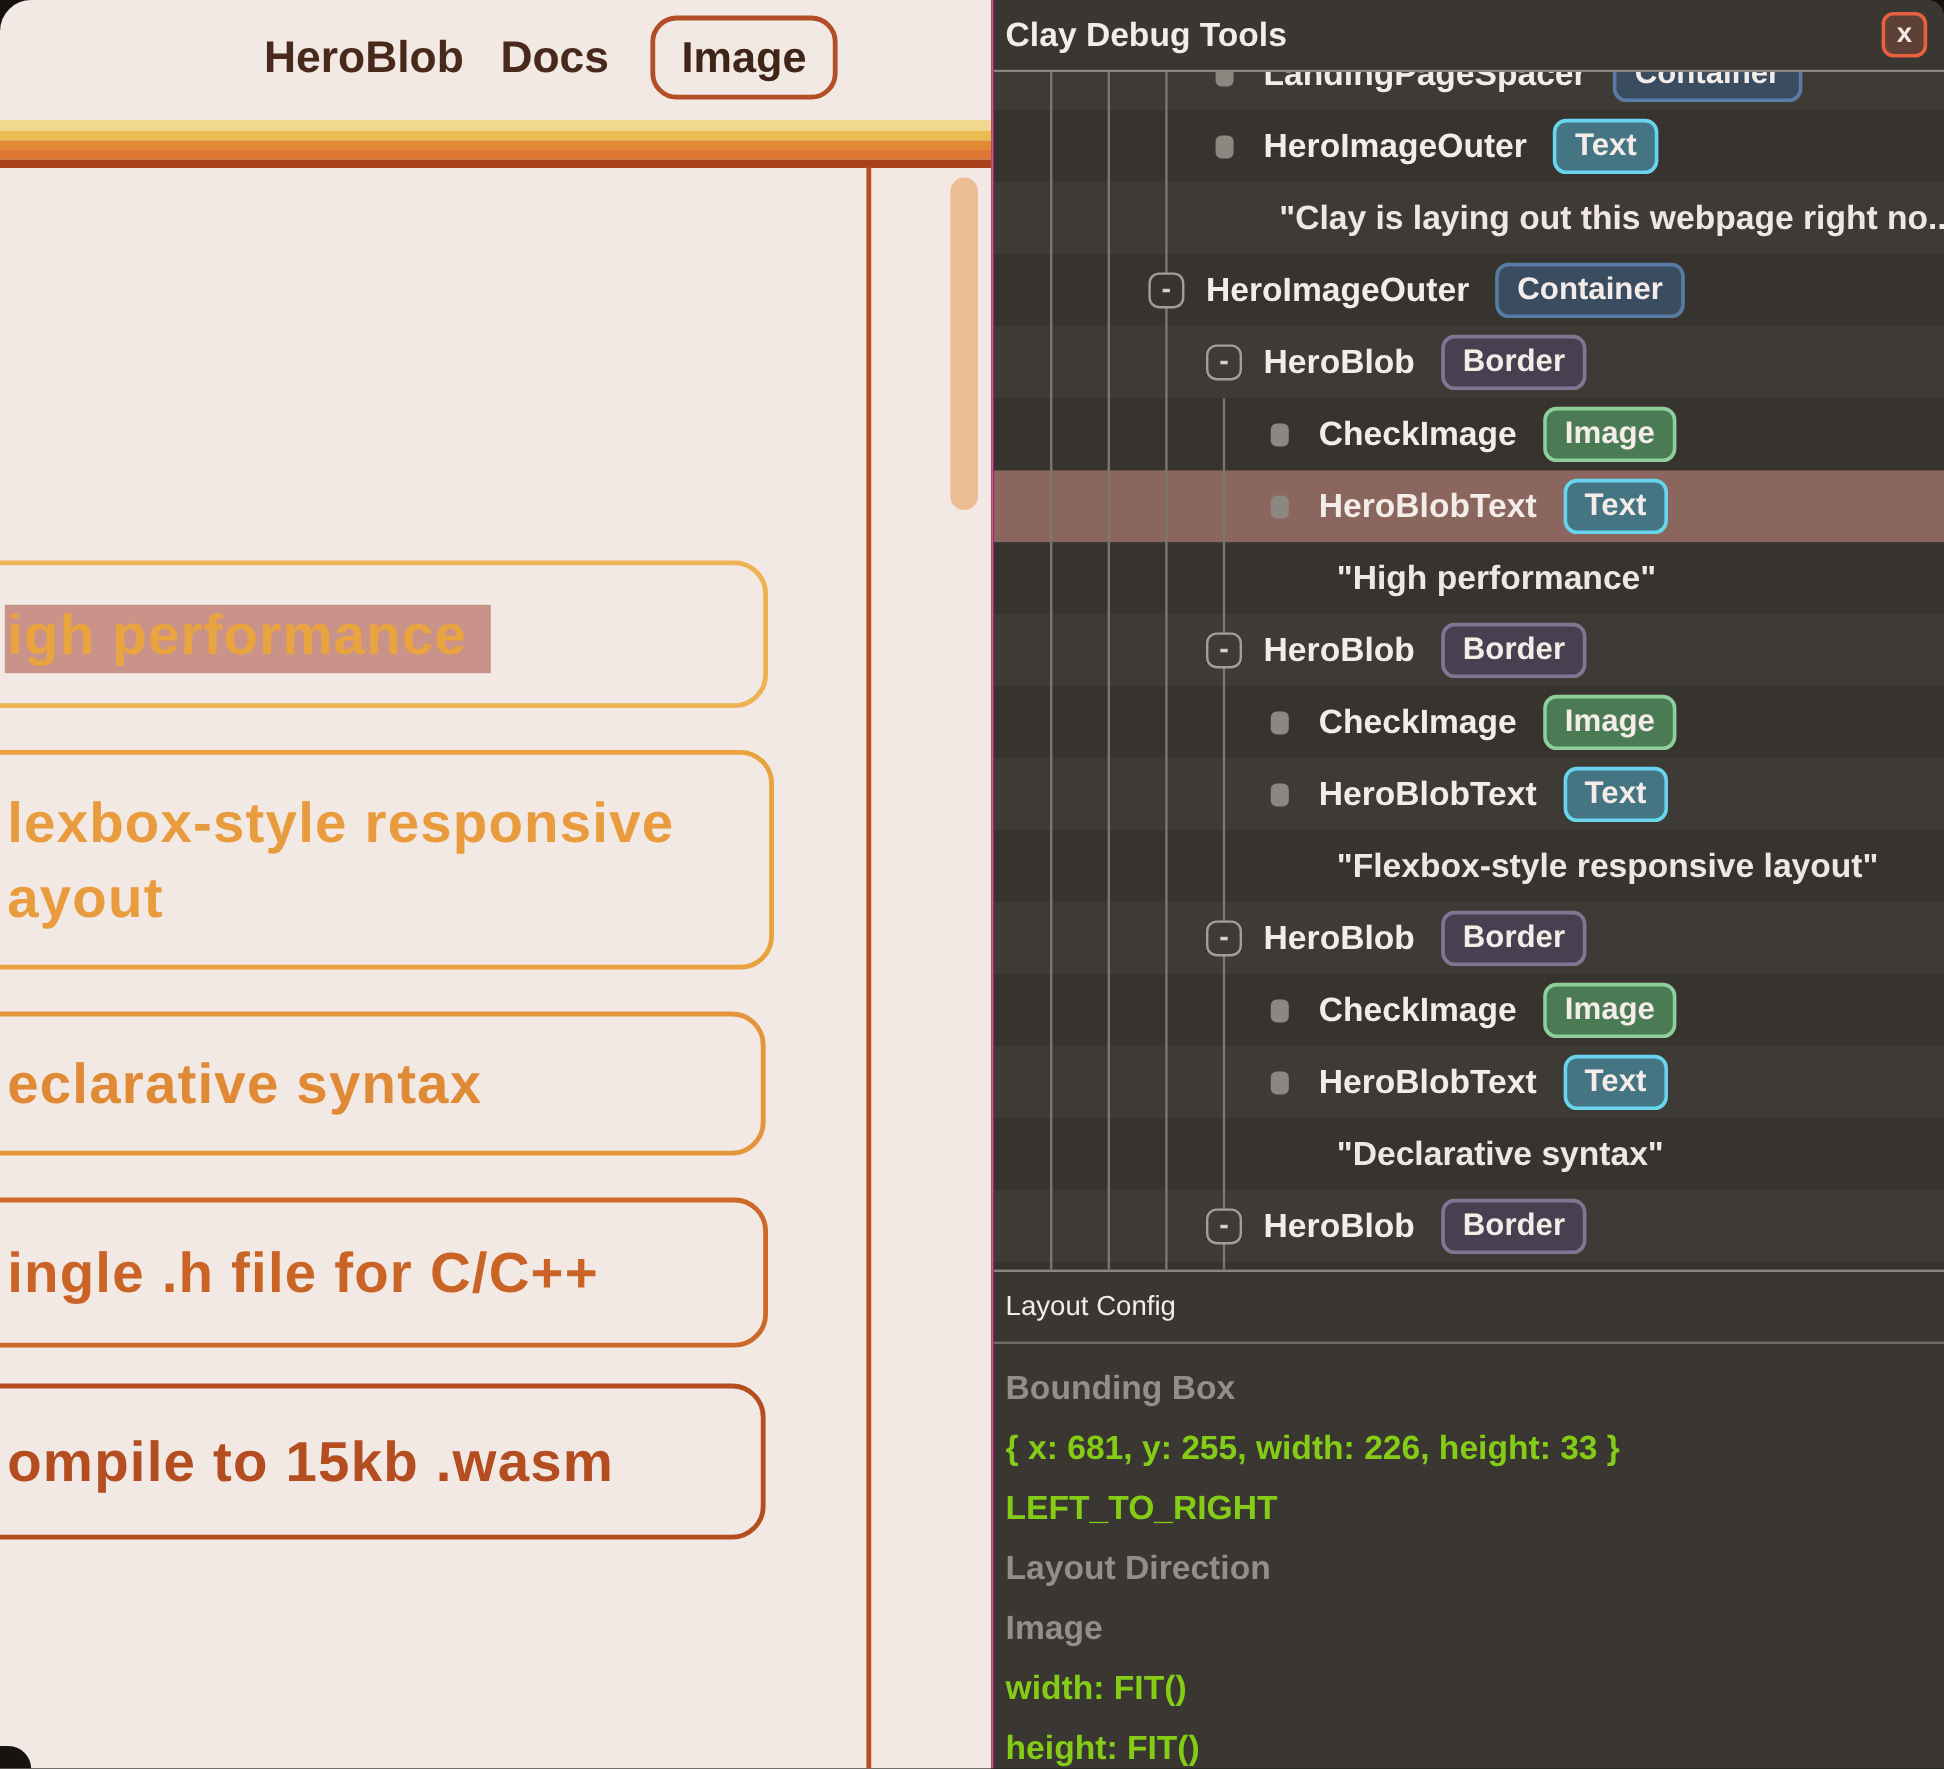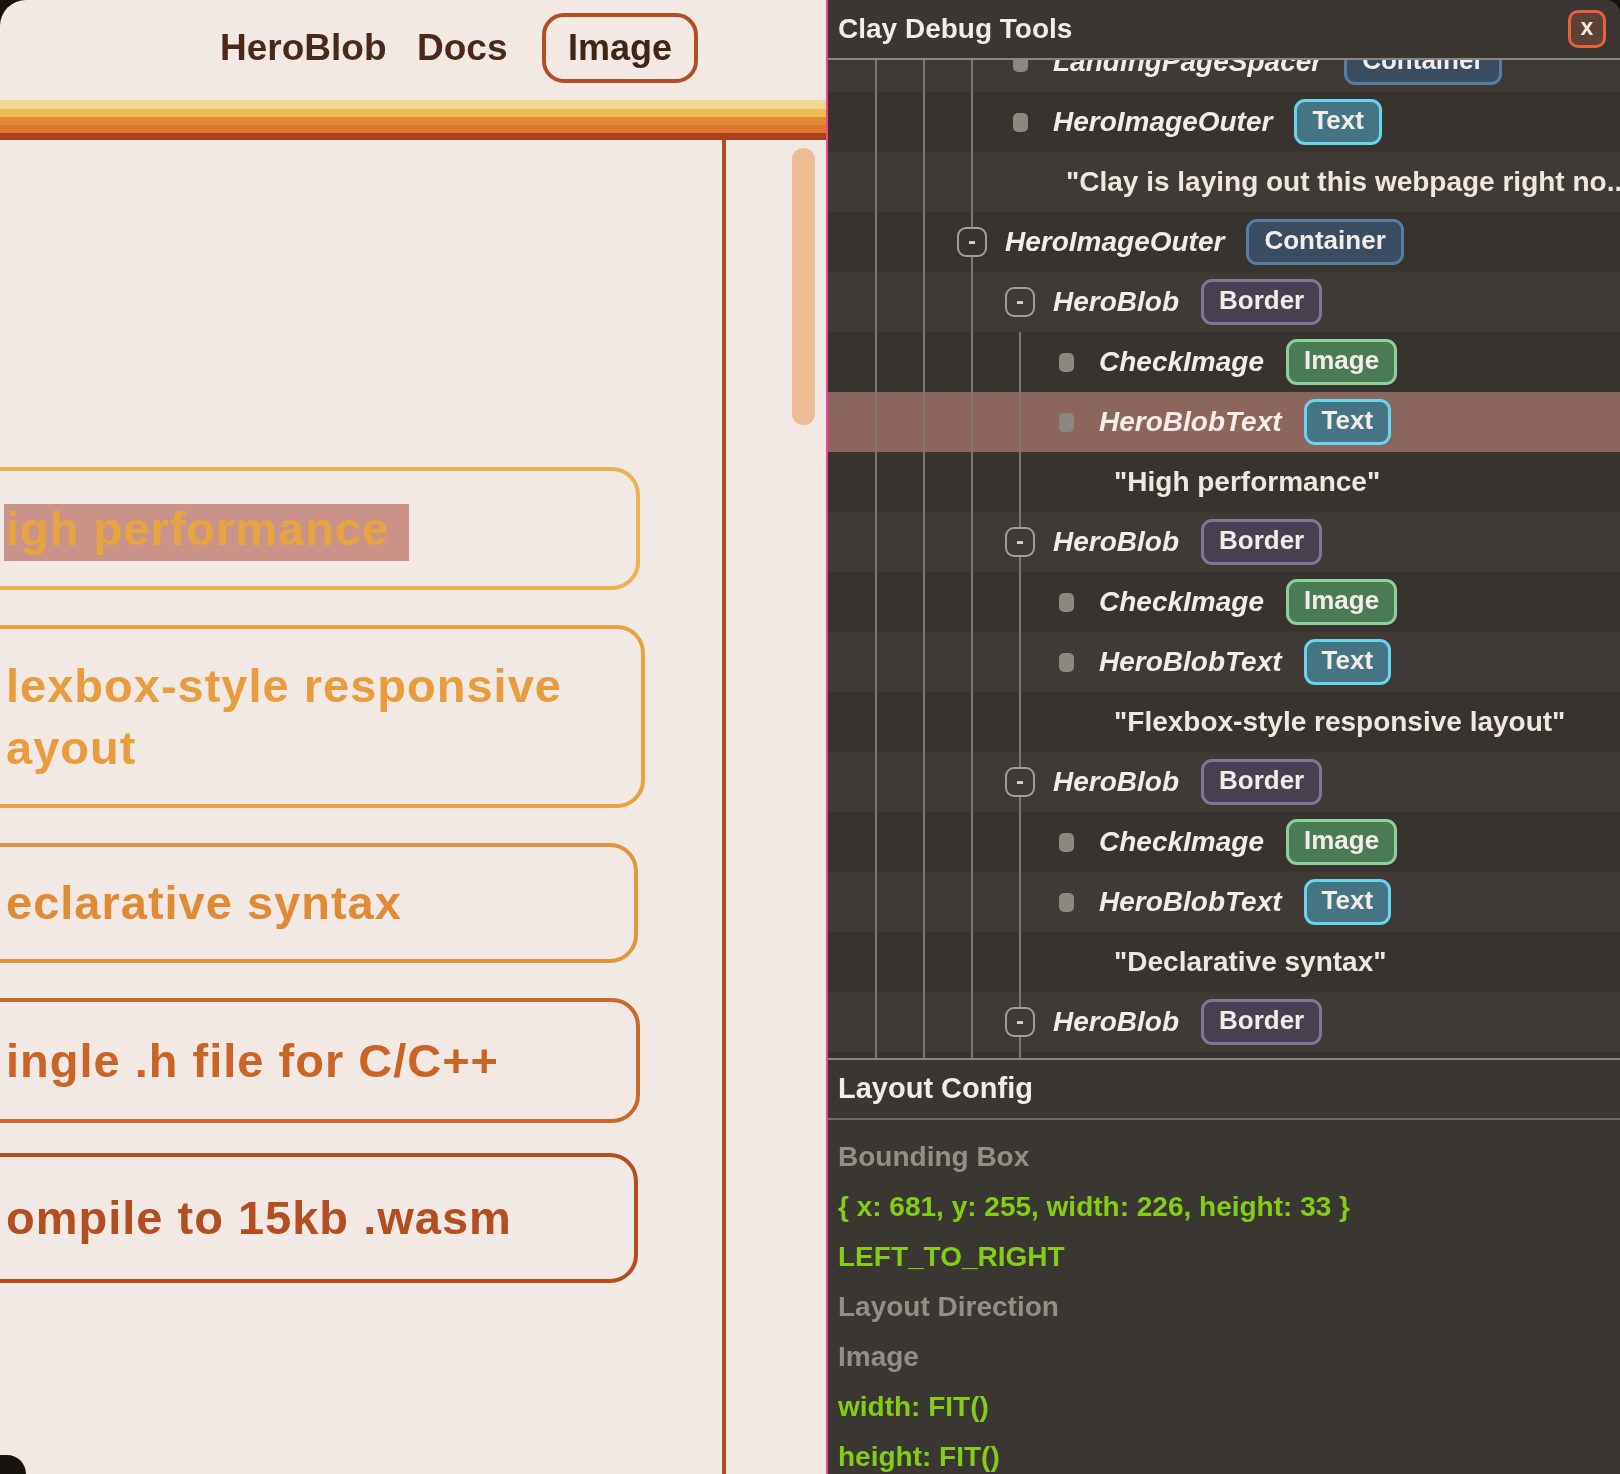--- a/index.html
+++ b/index.html
@@ -49,30 +49,30 @@
   .lead{width:30px;height:30px;display:flex;align-items:center;justify-content:center;flex:none;}
   .node-d3 .lead{margin-left:129px}
   .node-d4 .lead{margin-left:177px}
   .node-d5 .lead{margin-left:223px}
   .toggle{width:30px;height:30px;box-sizing:border-box;border:2px solid #a39d97;border-radius:9px;
           color:#d6d0ca;font-size:24px;font-weight:600;display:flex;align-items:center;justify-content:center;
           padding-bottom:3px;}
   .shade-dark .toggle{background:#37342f}
   .shade-light .toggle{background:#3e3b36}
   .bullet{width:15px;height:19px;border-radius:5px;background:#8d8781;}
-  .row-label{margin-left:18px;font-size:28px;font-weight:600;color:#f3ece8;white-space:nowrap;font-style:italic;}
+  .row-label{margin-left:18px;font-size:28px;font-weight:600;color:#f3ece8;white-space:nowrap;}
   .badge{margin-left:22px;box-sizing:border-box;border:3px solid;border-radius:11px;padding:3px 15px 6px;
          font-size:26px;font-weight:600;color:#f3ece8;white-space:nowrap;}
   .quote{font-size:28px;font-weight:600;color:#f0e7e3;white-space:nowrap;}
   .quote-d4{padding-left:238px}
   .quote-d5{padding-left:286px}
 
   .config{position:absolute;left:0;top:1058px;right:0;bottom:0;border-top:2px solid #8b8681;background:#3a3732;}
   .config-header{position:relative;height:58px;border-bottom:2px solid #6e6a64;}
-  .config-title{position:absolute;left:10px;top:0;height:58px;line-height:56px;font-size:29px;font-weight:700;color:#f3ece8;text-align:right;}
+  .config-title{position:absolute;left:10px;top:0;height:58px;line-height:56px;font-size:23px;font-weight:400;color:#f3ece8;text-align:right;}
   .config-selected{position:absolute;right:20px;top:0;height:58px;line-height:56px;font-size:29px;font-weight:600;color:#938d87;}
   .config-list{padding:12px 0 0 10px;}
   .config-item{height:50px;line-height:50px;font-size:28px;font-weight:600;white-space:nowrap;}
   .config-item-label{color:#948e88}
   .config-item-value{color:#84cc16}
 </style>
 </head>
 <body>
 
 <div class="stage">

